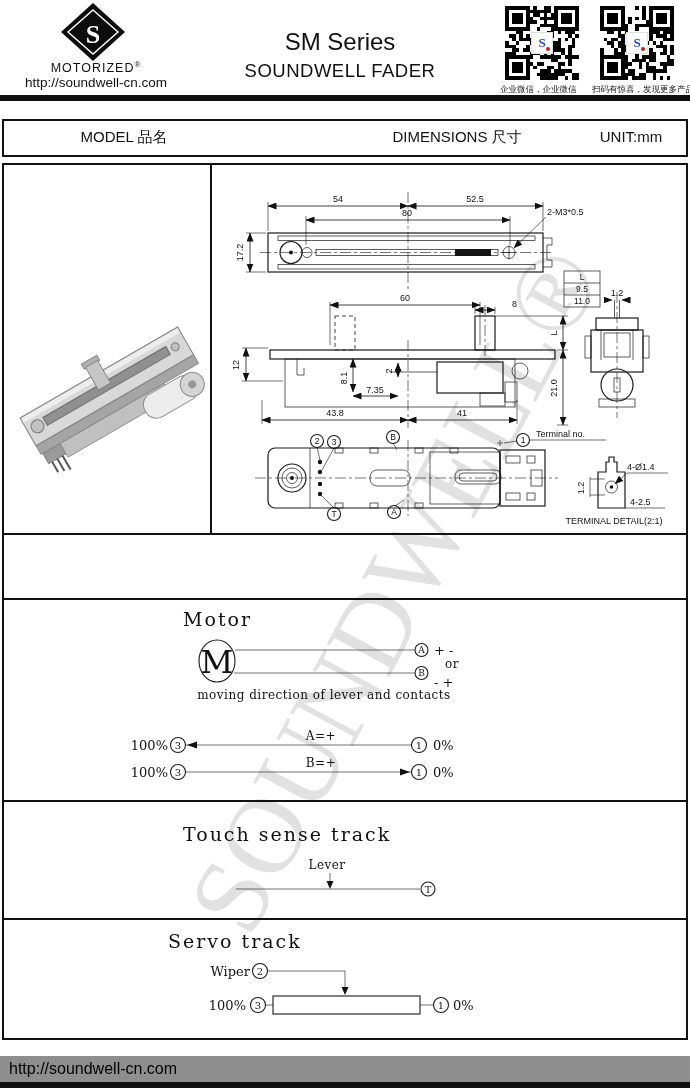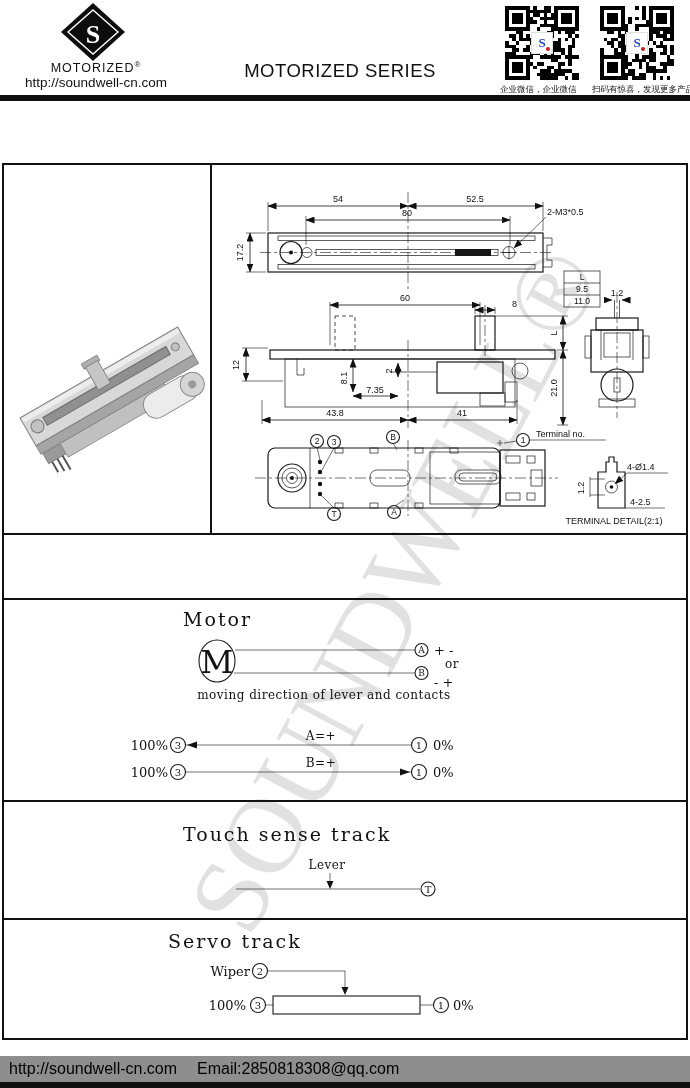--- a/index.html
+++ b/index.html
@@ -74,21 +74,22 @@
   <svg class="layer" style="left:60px;top:2px" width="66" height="60" viewBox="0 0 66 60">
     <polygon points="33,1 65,30 33,59 1,30" fill="#0d0d0d"></polygon>
     <polygon points="33,8 58,30 33,52 8,30" fill="none" stroke="#ffffff" stroke-width="1.4"></polygon>
     <text x="33" y="41" text-anchor="middle" font-family="Liberation Serif,serif" font-size="26" font-weight="bold" fill="#ffffff">S</text>
   </svg>
   <div class="brand-line layer">
     <span>MOTORIZED</span><sup>®</sup>
   </div>
   <div class="site-line layer">http://soundwell-cn.com</div>
 
-  <div class="product-title layer">MOTORIZED SERIES</div>
+  <div class="series-title layer">SM Series</div>
+  <div class="product-title layer">SOUNDWELL FADER</div>
 
   <div class="qr" style="left:505px;top:6px">
     <div class="qr-grid">
         <i style="grid-row:1;grid-column:1"></i>
         <i style="grid-row:1;grid-column:2"></i>
         <i style="grid-row:1;grid-column:3"></i>
         <i style="grid-row:1;grid-column:4"></i>
         <i style="grid-row:1;grid-column:5"></i>
         <i style="grid-row:1;grid-column:6"></i>
         <i style="grid-row:1;grid-column:7"></i>
@@ -573,20 +574,25 @@
         <i style="grid-row:21;grid-column:20"></i>
       </div>
     <div class="qr-logo">
         <span>S</span>
       </div>
   </div>
   <div class="qr-caption layer" style="left:592px;top:84px">扫码有惊喜，发现更多产品</div>
 
   <div class="black-band" style="top:95px;height:6px"></div>
 
+  <div class="spec-row">
+    <span class="spec-model">MODEL 品名</span>
+    <span class="spec-dims">DIMENSIONS 尺寸</span>
+    <span class="spec-unit">UNIT:mm</span>
+  </div>
 
   <div class="main-box"></div>
   <div class="v-div"></div>
   <div class="h-div" style="top:533px"></div>
   <div class="h-div" style="top:598px"></div>
   <div class="h-div" style="top:800px"></div>
   <div class="h-div" style="top:918px"></div>
 
   <svg class="layer" style="left:8px;top:268px" width="198" height="200" viewBox="0 0 198 200">
     <g transform="translate(12,150) rotate(-30)">
@@ -865,17 +871,16 @@
       <line class="xl" x1="266" y1="1005" x2="273" y2="1005" stroke-width="1"></line>
       <line class="xl" x1="420" y1="1005" x2="433" y2="1005" stroke-width="1"></line>
       <circle class="cw" cx="441" cy="1005" r="7.5"></circle>
       <text class="ct t10" x="441" y="1008.5" text-anchor="middle">1</text>
       <text class="ct t13" x="453" y="1010">0%</text>
     </g>
   </svg>
 
   <div class="footer-bar">
     <span>http://soundwell-cn.com</span>
-    <span style="margin-left:20px">Email:2850818308@qq.com</span>
   </div>
   <div class="bottom-band"></div>
 
 </div>
 
 </body></html>

